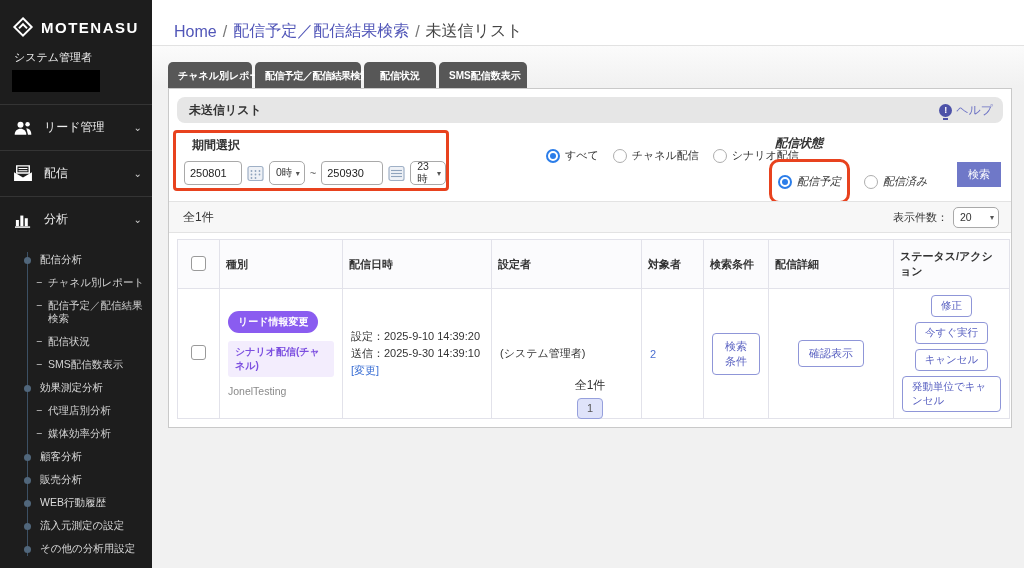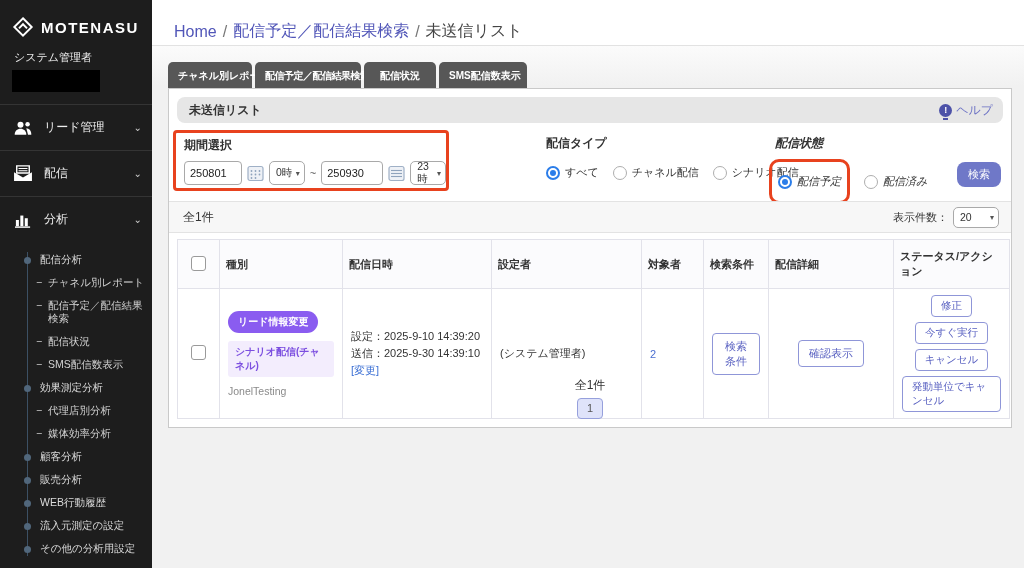--- a/index.html
+++ b/index.html
@@ -40,40 +40,40 @@
   .tab.t3 { width:88px; text-align:center; }
 
   .panel { position:absolute; left:16px; top:42px; width:844px; height:340px; background:#fff; border:1px solid #c9c9c9; }
   .panel-header { position:absolute; left:8px; top:8px; right:8px; height:26px; background:#e6e6e6; border-radius:8px; display:flex; align-items:center; justify-content:space-between; padding:0 10px 0 12px; }
   .panel-title { font-size:12px; font-weight:bold; color:#333; }
   .help-link { display:flex; align-items:center; gap:4px; color:#6b71c4; font-size:12px; cursor:pointer; }
   .bulb { position:relative; width:13px; height:13px; background:#4d52a8; border-radius:50%; color:#fff; font-size:9px; font-weight:bold; text-align:center; line-height:13px; }
   .bulb::after { content:""; position:absolute; left:4px; bottom:-3px; width:5px; height:2px; background:#4d52a8; }
 
   .filters { position:absolute; left:0; top:34px; right:0; height:78px; }
-  .group-label { font-size:12px; font-weight:bold; color:#333; }
+  .group-label { font-size:12px; font-weight:bold; color:#333;margin-left:8px; }
   .period-box { position:absolute; left:4px; top:7px; width:276px; height:61px; border:3px solid #e8421e; border-radius:4px; padding:4px 0 0 8px; }
   .period-row { display:flex; align-items:center; gap:5px; margin-top:7px; }
   .dinp { width:58px; height:24px; border:1px solid #a9a9a9; border-radius:4px; font-size:11px; padding:0 5px; color:#222; font-family:inherit; }
   .dinp.end { width:62px; }
   .sel { display:flex; align-items:center; justify-content:space-between; width:46px; height:24px; border:1px solid #a9a9a9; border-radius:5px; background:#fff; font-size:10.5px; padding:0 4px 0 6px; cursor:pointer; }
   .sel .car { font-size:8px; color:#555; }
   .tilde { font-size:11px; color:#555; }
   .cal-icon { cursor:pointer; display:flex; }
 
   .type-group { position:absolute; left:377px; top:12px; }
   .status-group { position:absolute; left:600px; top:12px;font-style:italic; }
   .radio-row { display:flex; align-items:center; gap:14px; margin-top:13px; }
   .radio { display:flex; align-items:center; gap:5px; font-size:11px; color:#333; cursor:pointer; }
   .rb { width:14px; height:14px; border-radius:50%; border:1px solid #aeaeae; background:#fff; position:relative; flex:0 0 auto; }
   .rb.on { border:2px solid #2b7de9; }
   .rb.on::after { content:""; position:absolute; left:2px; top:2px; width:6px; height:6px; border-radius:50%; background:#2b7de9; }
   .red-wrap { border:3px solid #e8421e; border-radius:10px; padding:12px 6px; margin:-6px 0; }
   .status-group .group-label { margin-left:6px; }
-  .search-btn { position:absolute; right:10px; top:39px; width:44px; height:25px; background:#6f78c8; color:#fff; border:none; border-radius:8px; font-size:11px; cursor:pointer; font-family:inherit; }
+  .search-btn { position:absolute; right:10px; top:39px; width:44px; height:25px; background:#6f78c8; color:#fff; border:none; border-radius:0; font-size:11px; cursor:pointer; font-family:inherit; }
 
   .count-strip { position:absolute; left:0; top:112px; right:0; height:32px; background:#f7f7f7; border-top:1px solid #e3e3e3; border-bottom:1px solid #e3e3e3; display:flex; align-items:center; justify-content:space-between; padding:0 12px 0 14px; }
   .count-strip .total { font-size:12px; color:#333; }
   .psize { display:flex; align-items:center; gap:5px; font-size:11px; color:#333; }
   .sel.small { width:46px; height:21px; }
 
   .dtable { position:absolute; left:8px; top:150px; width:832px; border-collapse:collapse; table-layout:fixed; }
   .dtable th, .dtable td { border:1px solid #e2e2ea; font-size:11px; vertical-align:middle; }
   .dtable th { background:#fbfbfd; font-weight:bold; color:#333; text-align:left; padding:9px 6px; height:30px; }
   .dtable th.c-check, .dtable td.c-check { text-align:center; }
@@ -234,21 +234,20 @@
                 </svg>
             </span>
             <div class="sel">
               <span>23時</span>
                 <span class="car">▾</span>
             </div>
           </div>
         </div>
 
         <div class="type-group">
-          <div class="group-label">配信タイプ</div>
           <div class="radio-row">
             <label class="radio">
               <span class="rb on"></span>
               <span>すべて</span>
             </label>
             <label class="radio">
               <span class="rb"></span>
               <span>チャネル配信</span>
             </label>
             <label class="radio">

